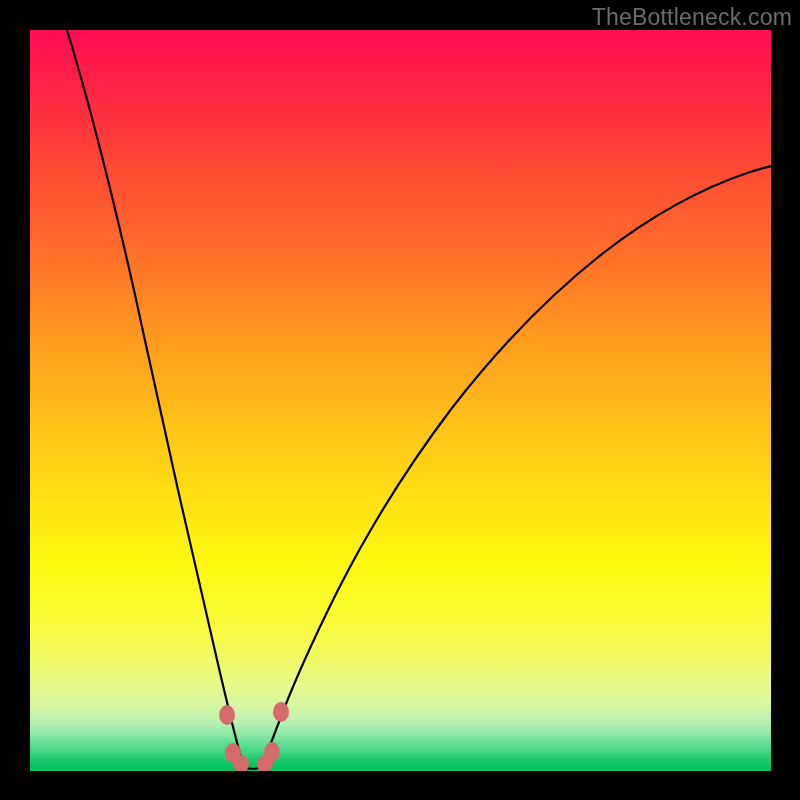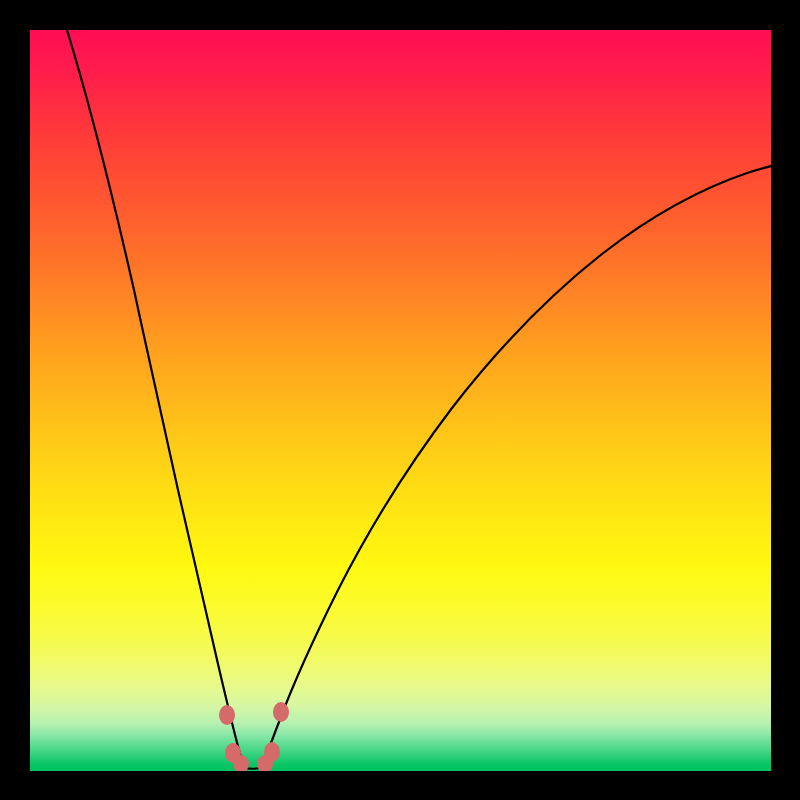--- a/index.html
+++ b/index.html
@@ -72,20 +72,21 @@
   }
   .marker {
     fill: #d46a6a;
     stroke: none;
   }
 </style>
 </head>
 <body>
 
 <div class="frame">
+  <div class="watermark">TheBottleneck.com</div>
 
   <div class="plot-area">
     <svg class="curve" viewBox="0 0 741 741" preserveAspectRatio="none">
 
       <path d="M 37 0
                C 60 75, 82 163, 104 260
                C 118 325, 132 388, 148 460
                C 162 523, 176 582, 188 634
                C 196 668, 203 698, 209 720
                C 211.5 729, 213 735, 214 737.5"></path>

